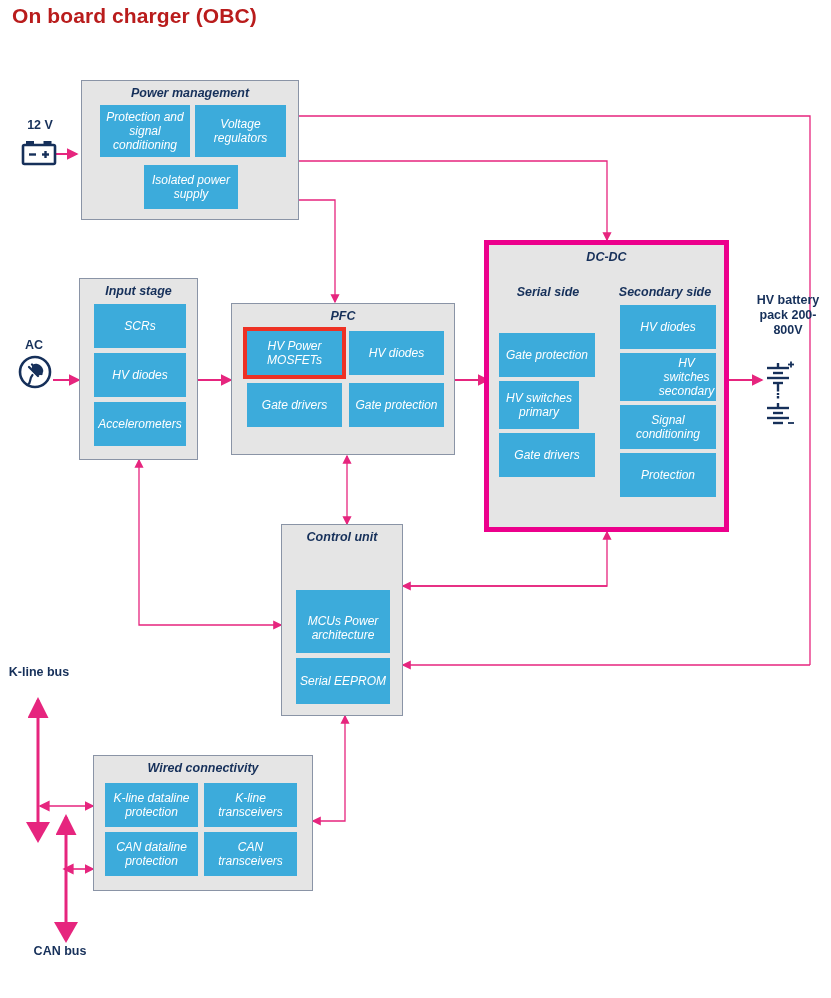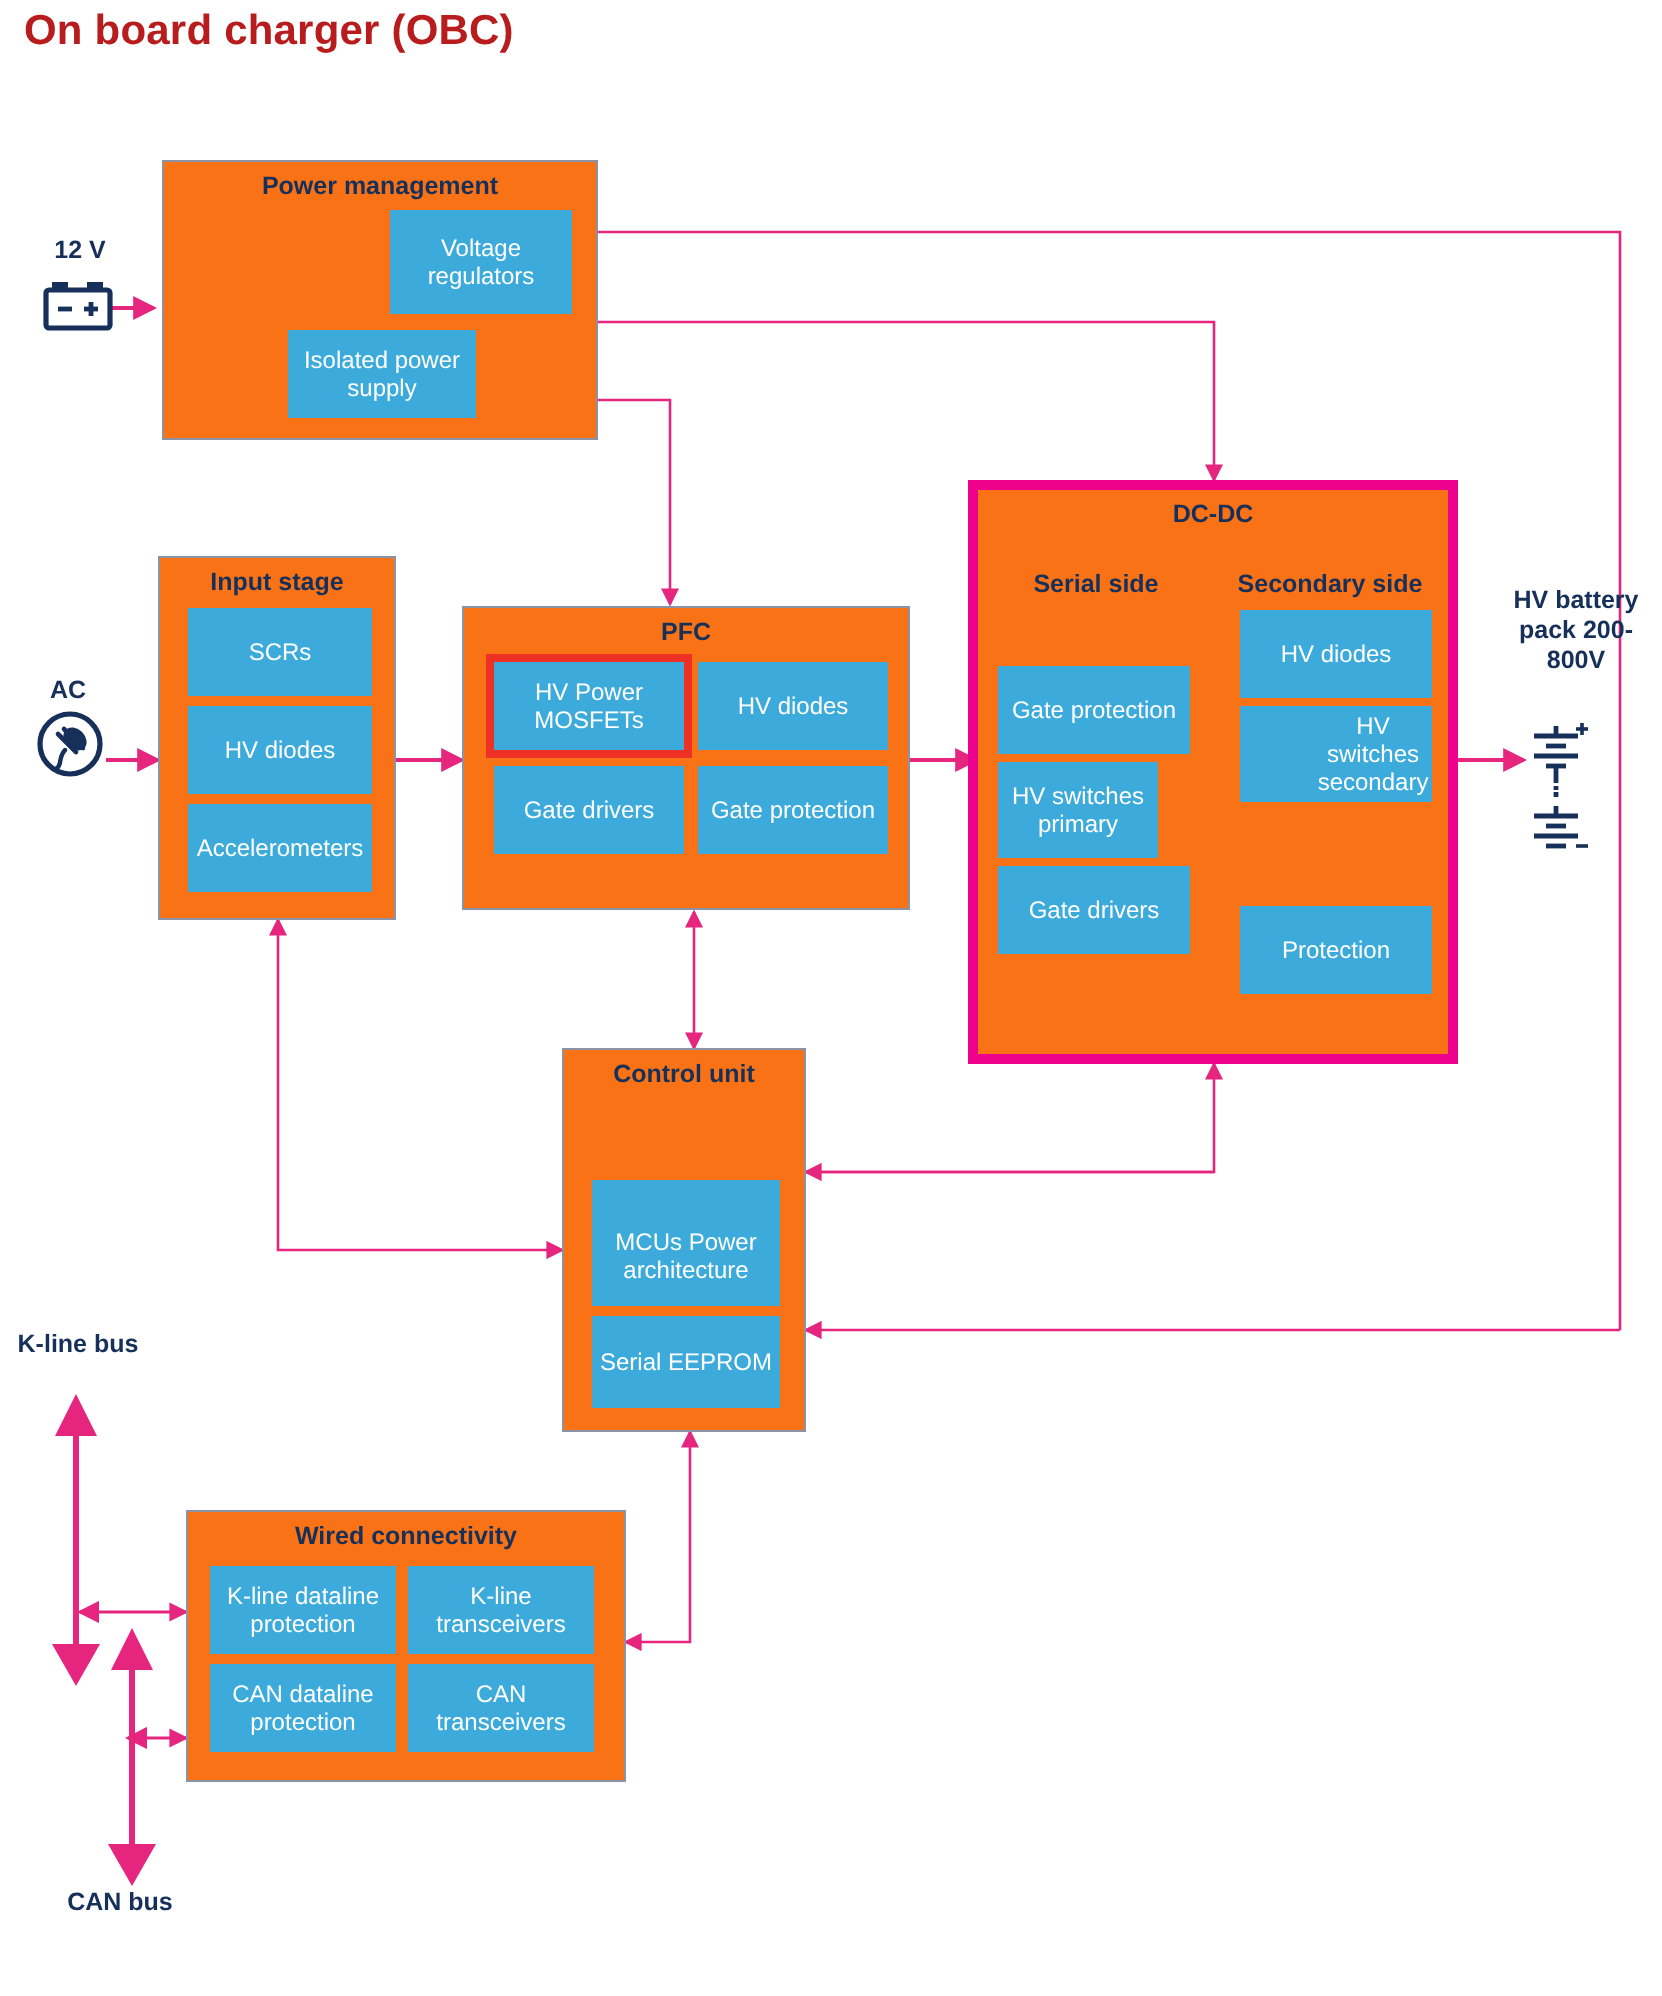--- a/index.html
+++ b/index.html
@@ -12,21 +12,21 @@
 
   
   .page-title{
     position:absolute;left:12px;top:4px;
     font-size:21px;font-weight:bold;color:#b91c1c;letter-spacing:.1px;
   }
 
   
   .group{
     position:absolute;box-sizing:border-box;
-    border:1.4px solid #8a94a6;background:#f97316;
+    border:1.4px solid #8a94a6;background:#e5e5e5;font-style:italic;
   }
   .group-title{
     position:absolute;left:0;right:0;top:5px;text-align:center;
     font-size:12.5px;font-weight:bold;color:#16305a;
   }
   
   .group.accent{border:5px solid #ec008c;}
   .sub-title{
     position:absolute;text-align:center;
     font-size:12.5px;font-weight:bold;color:#16305a;
@@ -160,20 +160,21 @@
   </svg>
 
   <div class="lbl" style="left:15px;top:118px;width:50px;">12 V</div>
   <div class="lbl" style="left:10px;top:338px;width:48px;">AC</div>
   <div class="lbl" style="left:745px;top:293px;width:86px;">HV battery pack 200-800V</div>
   <div class="lbl" style="left:8px;top:665px;width:62px;">K-line bus</div>
   <div class="lbl" style="left:30px;top:944px;width:60px;">CAN bus</div>
 
   <div class="group" style="left:81px;top:80px;width:218px;height:140px;">
     <div class="group-title">Power management</div>
+    <div class="blk" style="left:18px;top:24px;width:90px;height:52px;">Protection and signal conditioning</div>
     <div class="blk" style="left:113px;top:24px;width:91px;height:52px;">Voltage regulators</div>
     <div class="blk" style="left:62px;top:84px;width:94px;height:44px;">Isolated power supply</div>
   </div>
 
   <div class="group" style="left:79px;top:278px;width:119px;height:182px;">
     <div class="group-title">Input stage</div>
     <div class="blk" style="left:14px;top:25px;width:92px;height:44px;">SCRs</div>
     <div class="blk" style="left:14px;top:74px;width:92px;height:44px;">HV diodes</div>
     <div class="blk" style="left:14px;top:123px;width:92px;height:44px;">Accelerometers</div>
   </div>
@@ -190,20 +191,21 @@
     <div class="group-title">DC-DC</div>
     <div class="sub-title" style="left:4px;top:40px;width:110px;">Serial side</div>
     <div class="sub-title" style="left:116px;top:40px;width:120px;">Secondary side</div>
 
     <div class="blk" style="left:10px;top:88px;width:96px;height:44px;">Gate protection</div>
     <div class="blk" style="left:10px;top:136px;width:80px;height:48px;">HV switches primary</div>
     <div class="blk" style="left:10px;top:188px;width:96px;height:44px;">Gate drivers</div>
 
     <div class="blk" style="left:131px;top:60px;width:96px;height:44px;">HV diodes</div>
     <div class="blk" style="left:131px;top:108px;width:96px;height:48px;padding-left:40px;">HV switches secondary</div>
+    <div class="blk" style="left:131px;top:160px;width:96px;height:44px;">Signal conditioning</div>
     <div class="blk" style="left:131px;top:208px;width:96px;height:44px;">Protection</div>
   </div>
 
   <div class="group" style="left:281px;top:524px;width:122px;height:192px;">
     <div class="group-title">Control unit</div>
     <div class="blk" style="left:14px;top:30px;width:94px;height:50px;margin-top:35px;">MCUs Arm architecture</div>
     <div class="blk" style="left:14px;top:78px;width:94px;height:50px;">MCUs Power architecture</div>
     <div class="blk" style="left:14px;top:133px;width:94px;height:46px;">Serial EEPROM</div>
   </div>
 

